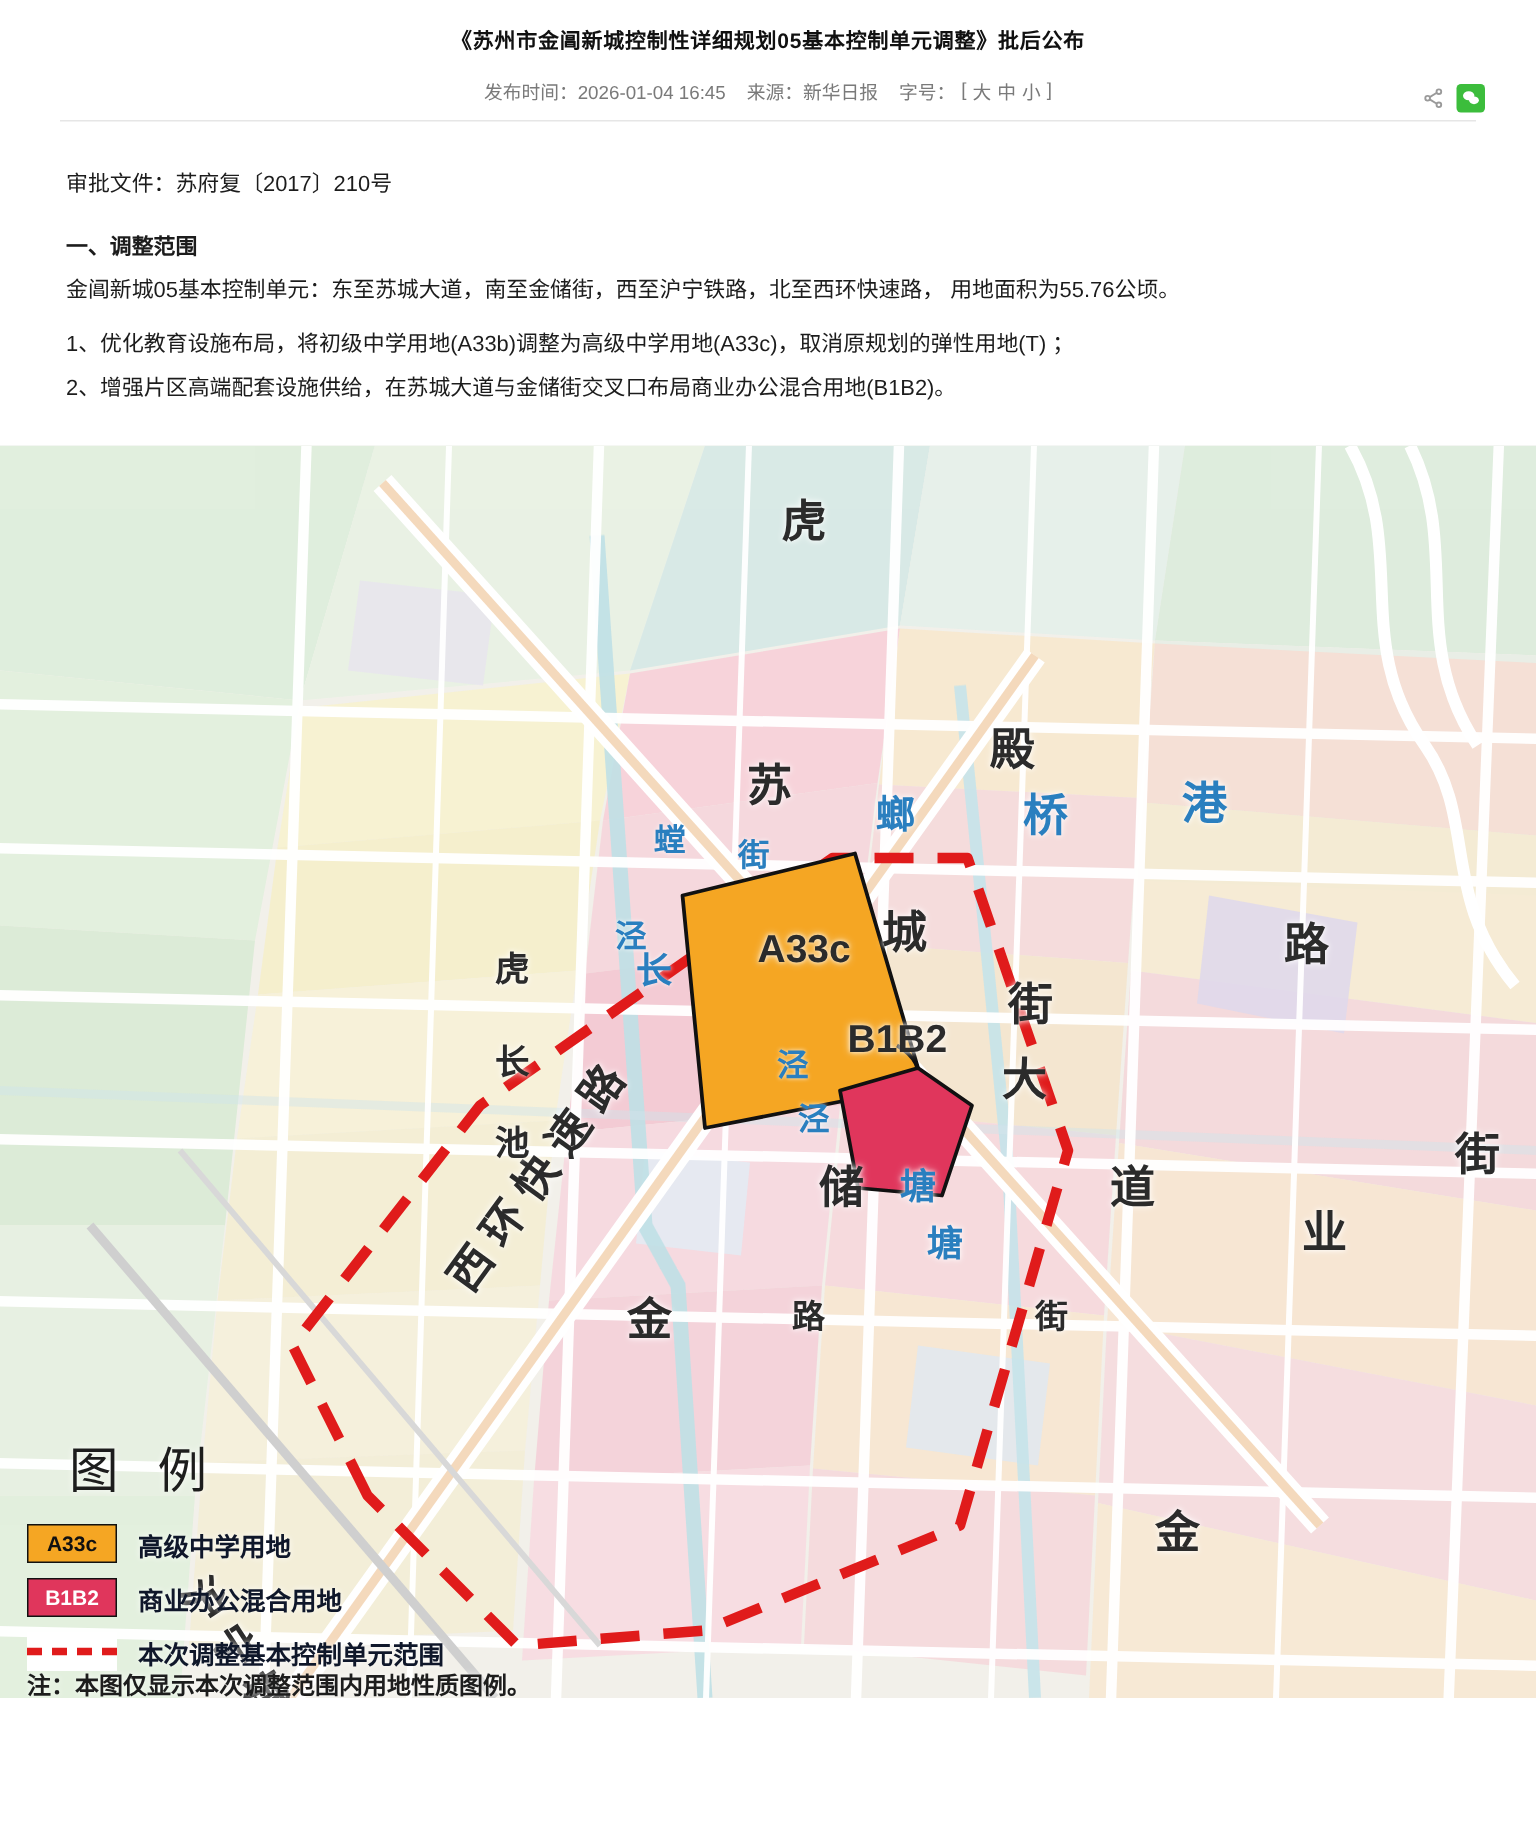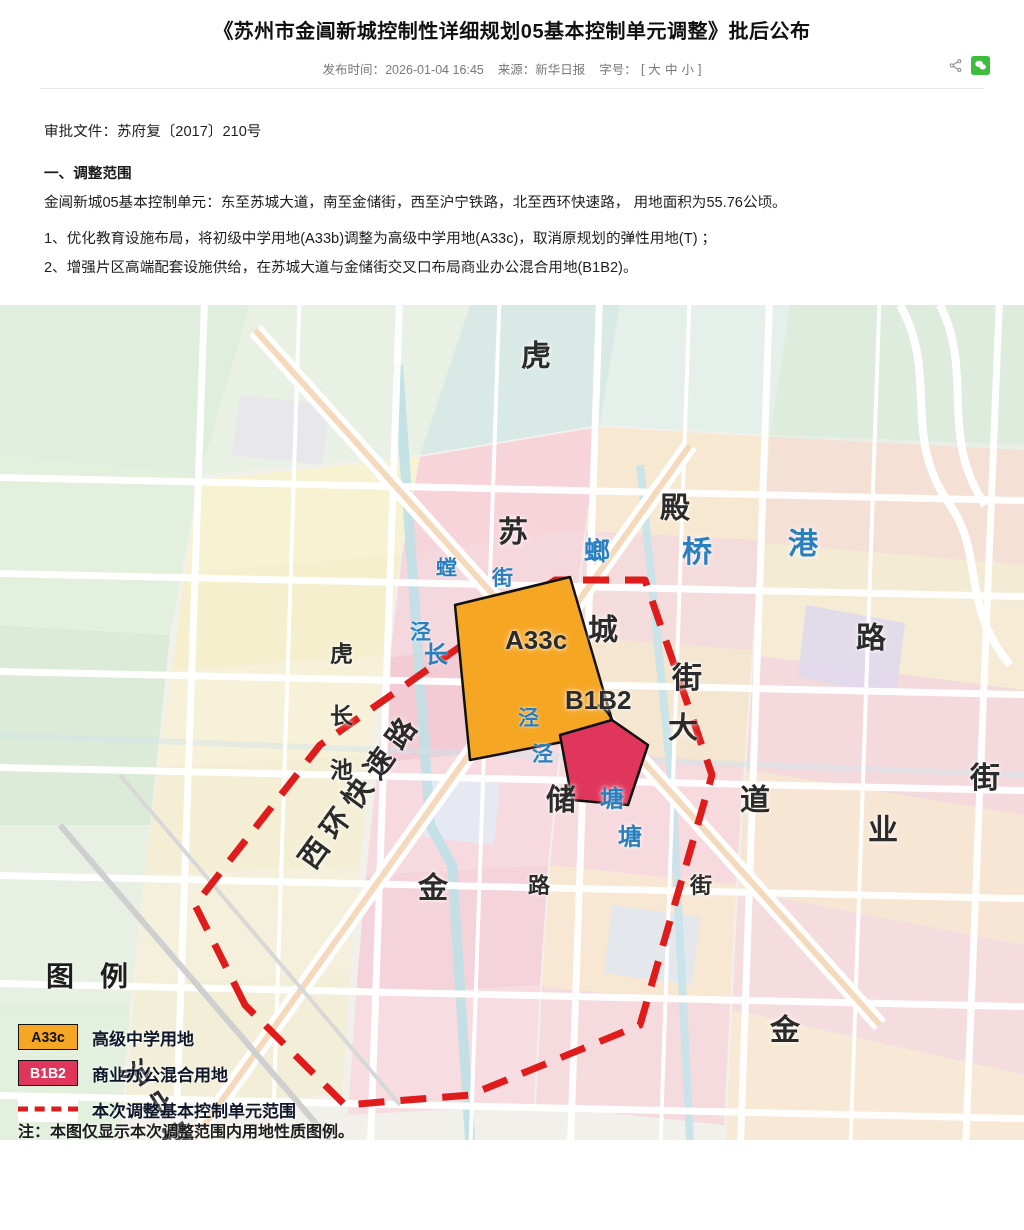--- a/index.html
+++ b/index.html
@@ -16,21 +16,21 @@
     overflow: hidden;
   }
 
   
   .article-header {
     padding: 18px 40px 6px 40px;
     text-align: center;
     position: relative;
   }
   .article-title {
-    font-size: 20px;
+    font-size: 14px;
     font-weight: bold;
     letter-spacing: 0.5px;
     color: #111;
     line-height: 1.35;
     margin: 0 0 14px 0;
   }
   .meta-row {
     font-size: 12.5px;
     color: #7a7a7a;
     display: flex;
@@ -112,26 +112,26 @@
   }
 
   
   .legend {
     position: absolute;
     left: 18px;
     bottom: 8px;
     width: 400px;
   }
   .legend-title {
-    font-size: 28px;
-    font-weight: bold;
+    font-size: 33px;
+    font-weight: normal;
     letter-spacing: 26px;
     color: #1d1d1d;
     margin-left: 28px;
-    margin-bottom: 30px;
+    margin-bottom: 14px;
     text-shadow: 0 0 5px rgba(255,255,255,.9);
   }
   .legend-row {
     display: flex;
     align-items: center;
     gap: 14px;
     margin-bottom: 10px;
   }
   .legend-swatch {
     width: 60px;

